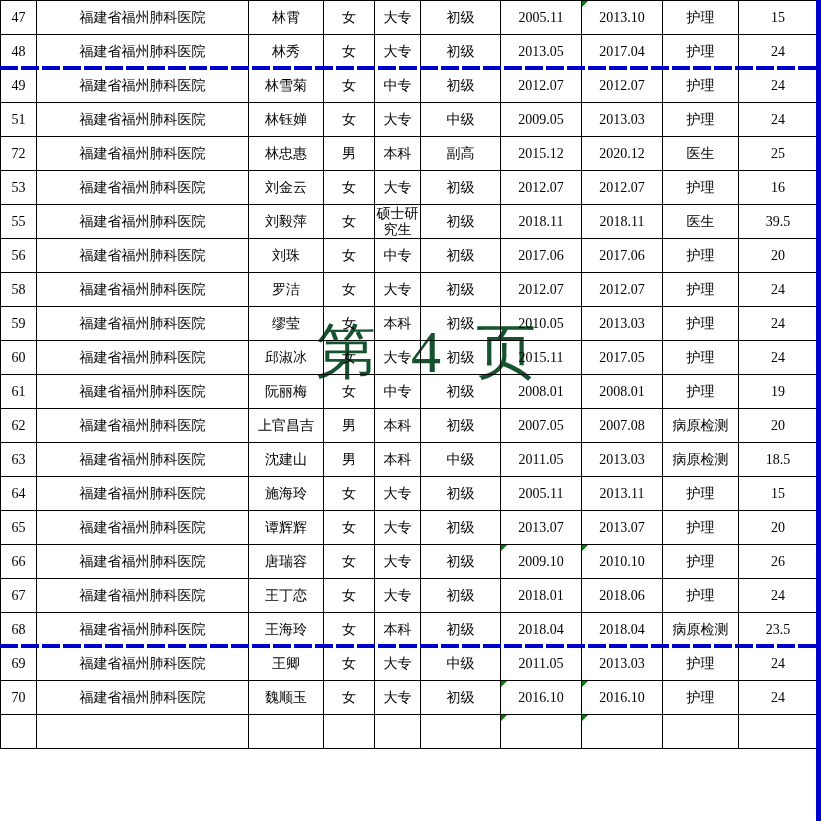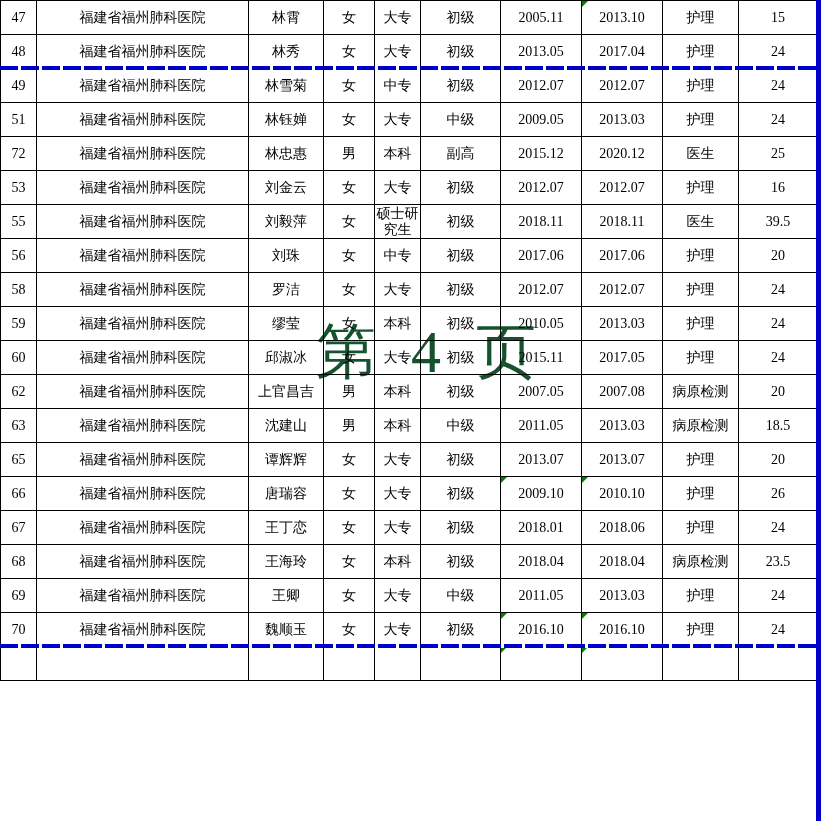--- a/index.html
+++ b/index.html
@@ -221,20 +221,32 @@
           <td>邱淑冰</td>
           <td>女</td>
           <td>大专</td>
           <td>初级</td>
           <td>2015.11</td>
           <td>2017.05</td>
           <td>护理</td>
           <td>24</td>
         </tr>
         <tr>
+          <td>61</td>
+          <td>福建省福州肺科医院</td>
+          <td>阮丽梅</td>
+          <td>女</td>
+          <td>中专</td>
+          <td>初级</td>
+          <td>2008.01</td>
+          <td>2008.01</td>
+          <td>护理</td>
+          <td>19</td>
+        </tr>
+        <tr>
           <td>62</td>
           <td>福建省福州肺科医院</td>
           <td>上官昌吉</td>
           <td>男</td>
           <td>本科</td>
           <td>初级</td>
           <td>2007.05</td>
           <td>2007.08</td>
           <td>病原检测</td>
           <td>20</td>
@@ -243,20 +255,32 @@
           <td>63</td>
           <td>福建省福州肺科医院</td>
           <td>沈建山</td>
           <td>男</td>
           <td>本科</td>
           <td>中级</td>
           <td>2011.05</td>
           <td>2013.03</td>
           <td>病原检测</td>
           <td>18.5</td>
+        </tr>
+        <tr>
+          <td>64</td>
+          <td>福建省福州肺科医院</td>
+          <td>施海玲</td>
+          <td>女</td>
+          <td>大专</td>
+          <td>初级</td>
+          <td>2005.11</td>
+          <td>2013.11</td>
+          <td>护理</td>
+          <td>15</td>
         </tr>
         <tr>
           <td>65</td>
           <td>福建省福州肺科医院</td>
           <td>谭辉辉</td>
           <td>女</td>
           <td>大专</td>
           <td>初级</td>
           <td>2013.07</td>
           <td>2013.07</td>

